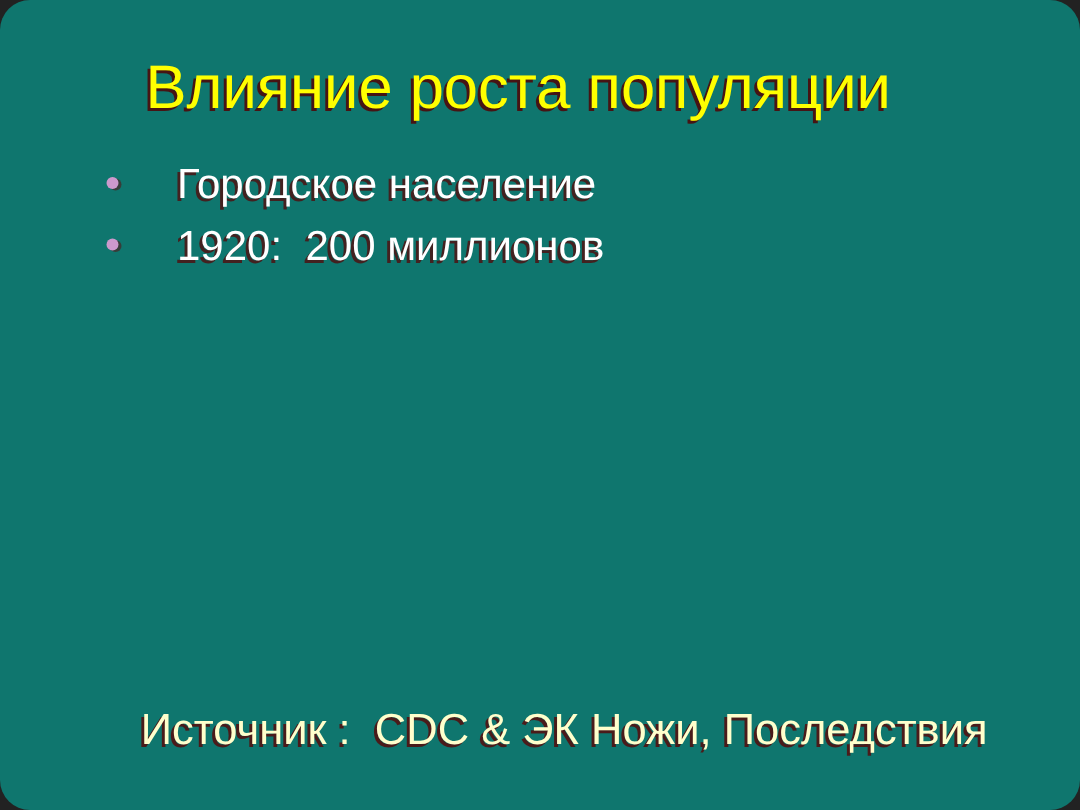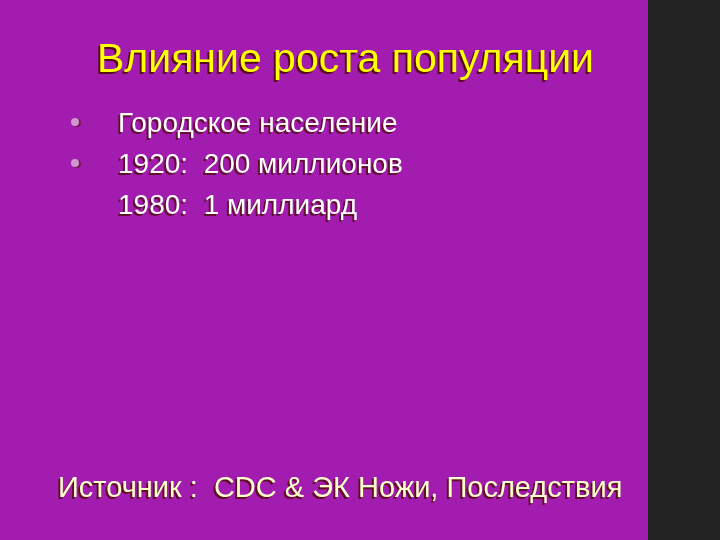--- a/index.html
+++ b/index.html
@@ -2,25 +2,26 @@
 <html><head>
 <meta charset="utf-8">
 <style>
   html, body {
     margin: 0;
     padding: 0;
     background: #222;
   }
   .slide {
     position: relative;
-    width: 648px;
+    width: 720px;
     height: 540px;
-    background: #a21caf;
+    background: #0f766e;
     overflow: hidden;
     font-family: "Liberation Sans", "DejaVu Sans", sans-serif;
+    border-radius: 20px;
   }
   .slide-title {
     position: absolute;
     left: 97px;
     top: 36px;
     font-size: 41px;
     line-height: 44px;
     font-weight: normal;
     color: #FFFF00;
     margin: 0;
@@ -89,24 +90,20 @@
     <div class="body-row">
       <span class="bullet-dot"></span>
       <span class="body-text">Городское население</span>
     </div>
 
     <div class="body-row">
       <span class="bullet-dot"></span>
       <span class="body-text">1920:  200 миллионов</span>
     </div>
 
-    <div class="body-row">
-      <span class="bullet-dot invisible"></span>
-      <span class="body-text">1980:  1 миллиард</span>
-    </div>
 
 
     <div class="spacer-row"></div>
 
 
   </div>
 
   <div class="source-block">
     <span>Источник :  CDC &amp; ЭК Ножи, </span><span class="underlined">Последствия</span><br>
     

